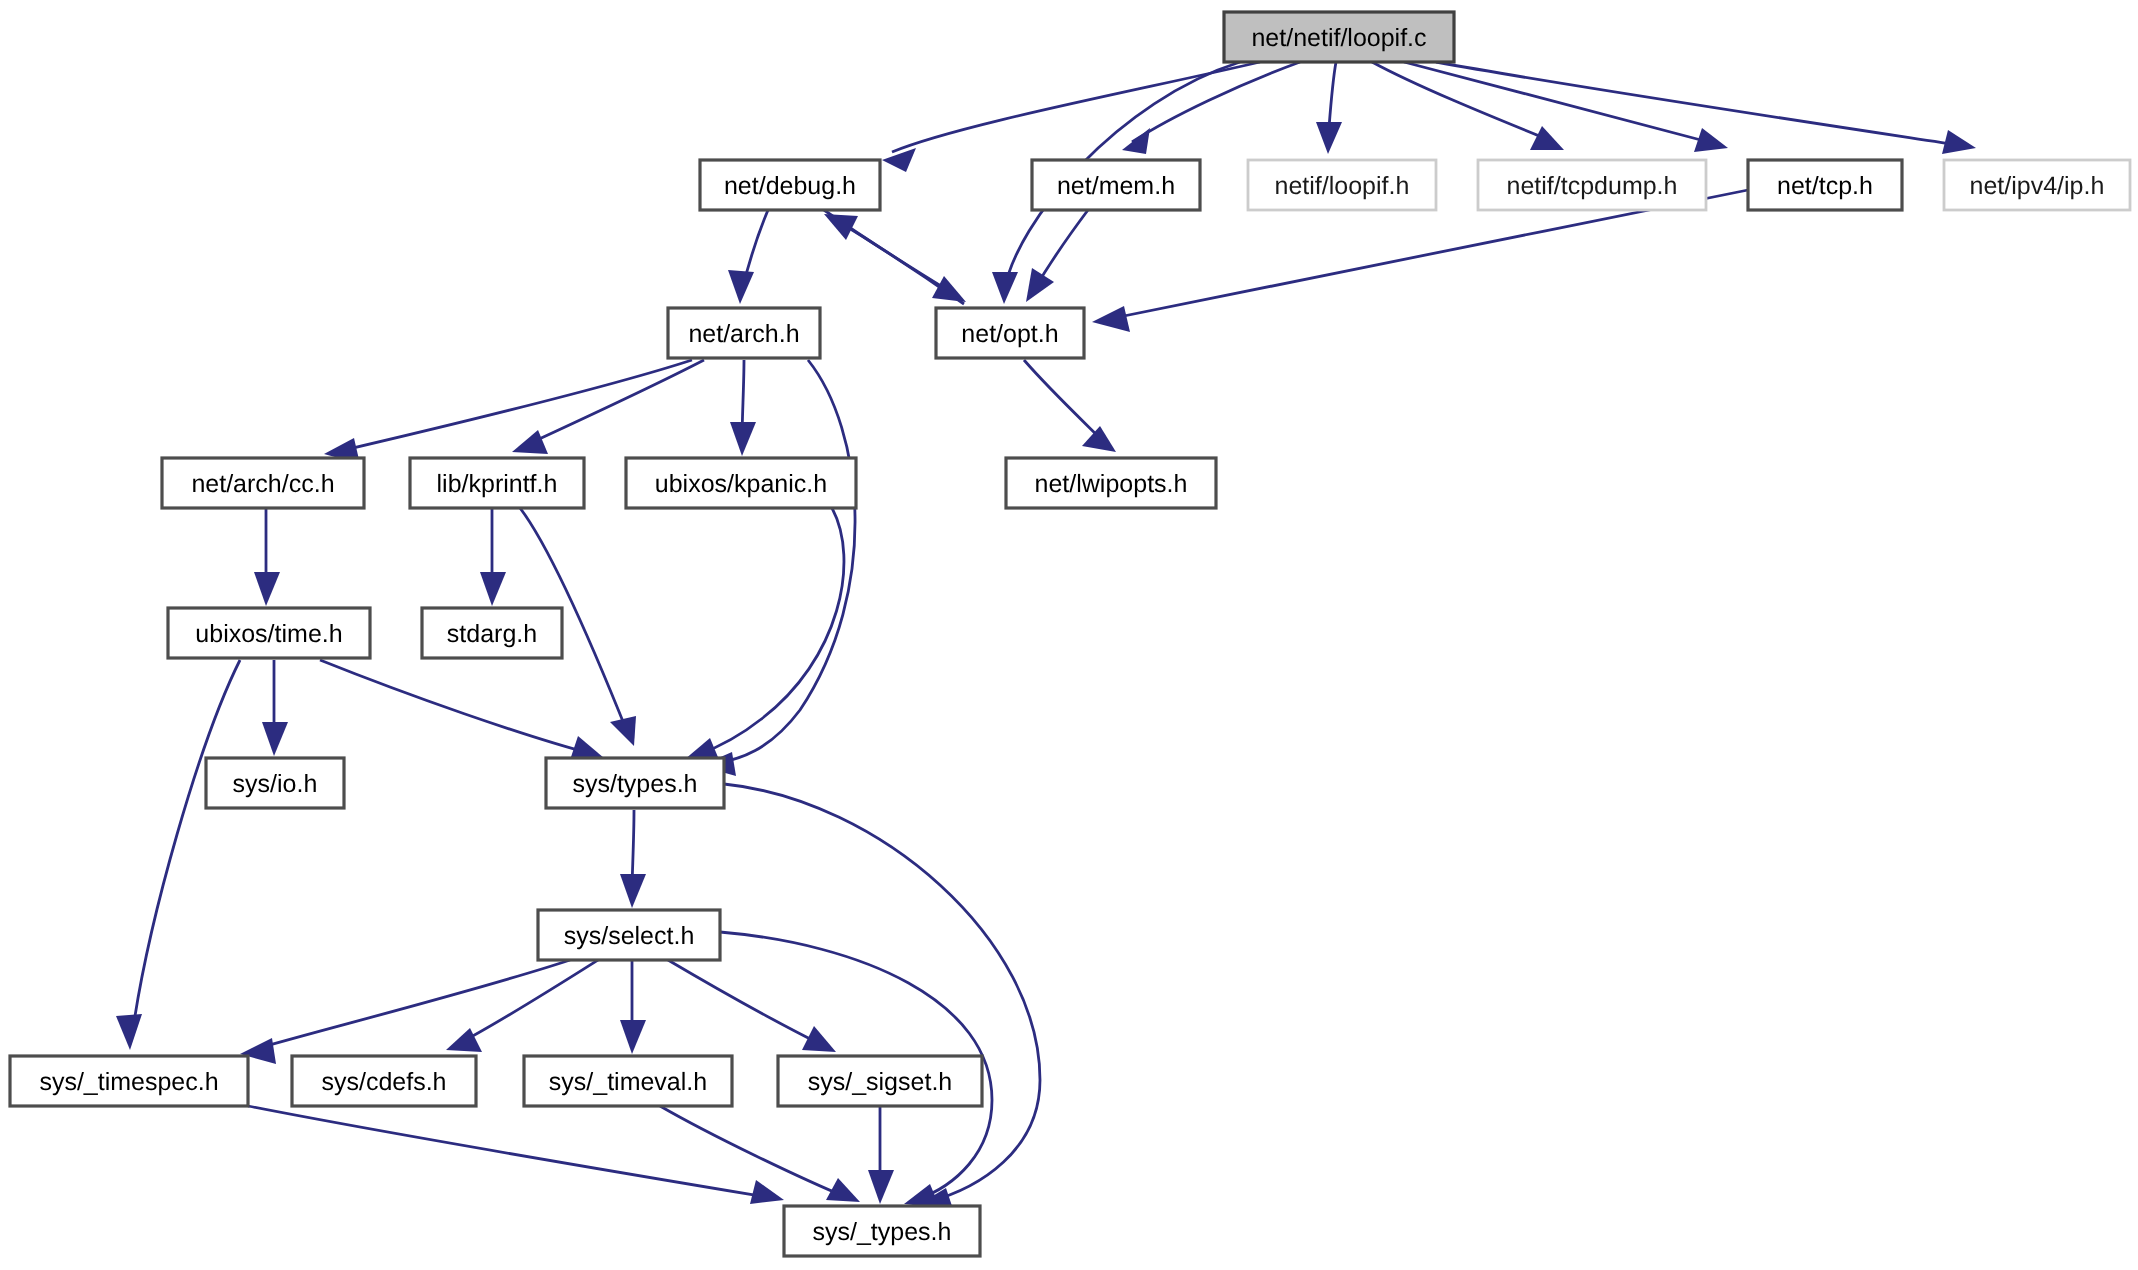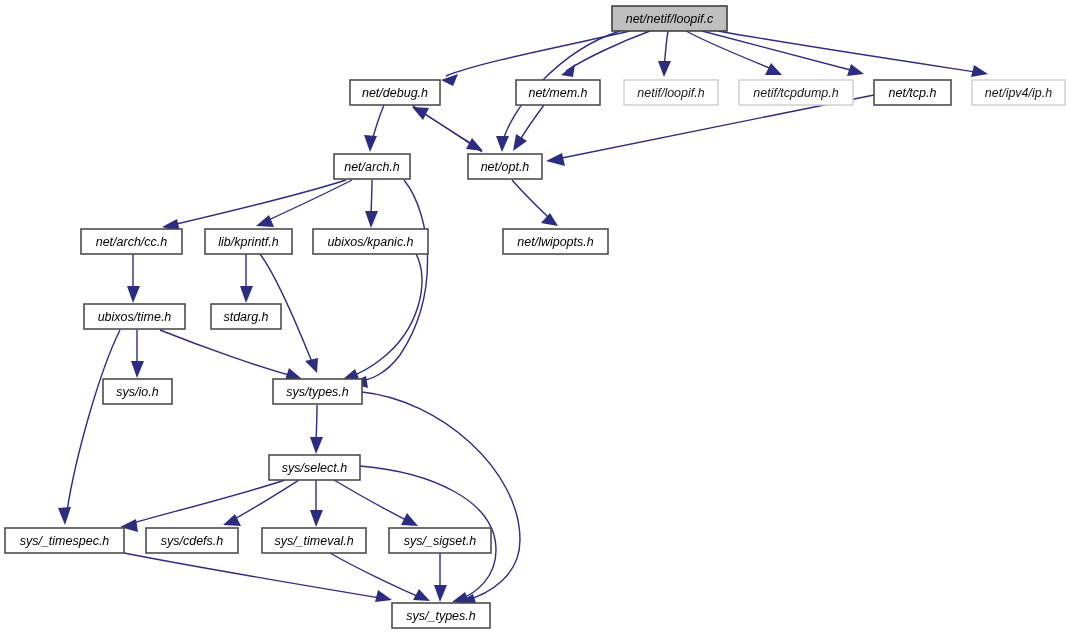--- a/index.html
+++ b/index.html
@@ -10,21 +10,20 @@
   body {
     width: 1069px;
     height: 635px;
     font-family: "Liberation Sans", sans-serif;
     overflow: hidden;
   }
   #graph-wrap {
     position: relative;
     width: 905px;
     height: 635px;
-    font-style: italic;
   }
   svg#depgraph {
     display: block;
     width: 1069px;
     height: 635px;
   }
   .node-box {
     fill: #ffffff;
     stroke: #4d4d4d;
     stroke-width: 1.6;

